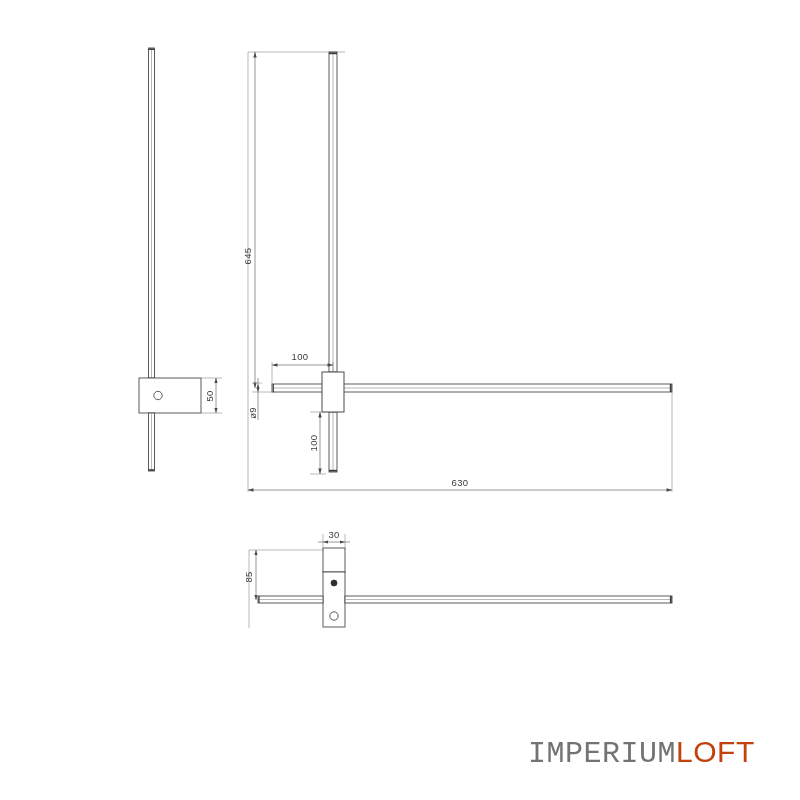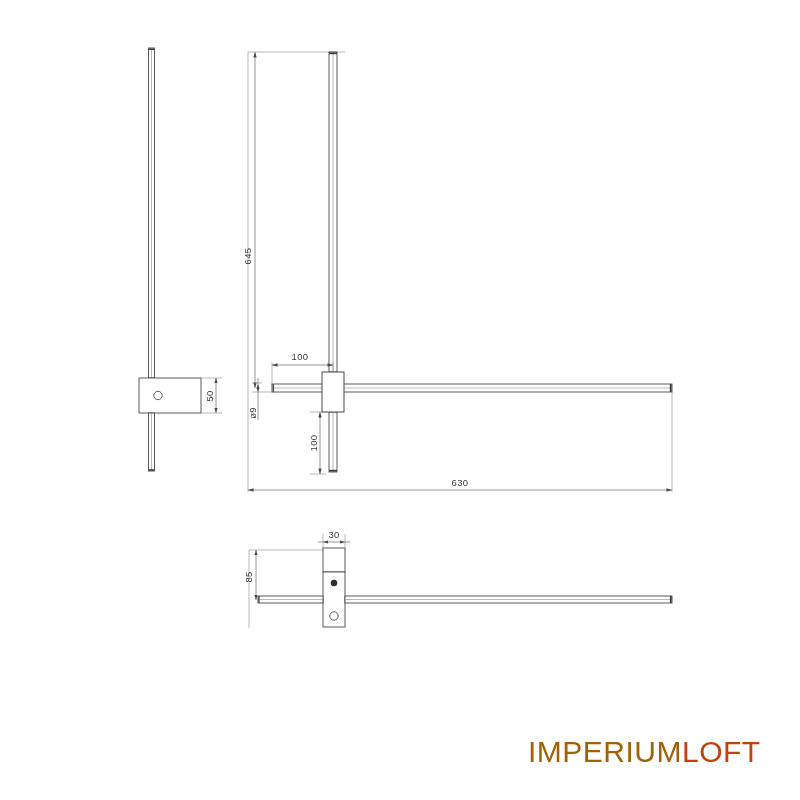--- a/index.html
+++ b/index.html
@@ -29,21 +29,21 @@
     position: absolute;
     left: 528px;
     top: 735px;
     font-size: 30px;
     letter-spacing: 0.5px;
     font-family: "Liberation Sans", sans-serif;
     font-weight: 400;
     white-space: nowrap;
     user-select: none;
   }
-  .logo-primary { color: #a16207; }
+  .logo-primary { color: #737373; font-family: Liberation Mono, monospace; }
   .logo-accent  { color: #c2410c; }
   .dim-text {
     font-family: "Liberation Sans", sans-serif;
     font-size: 9.5px;
     fill: #3c3c3c;
     letter-spacing: 0.3px;
   }
 </style>
 </head>
 <body>

